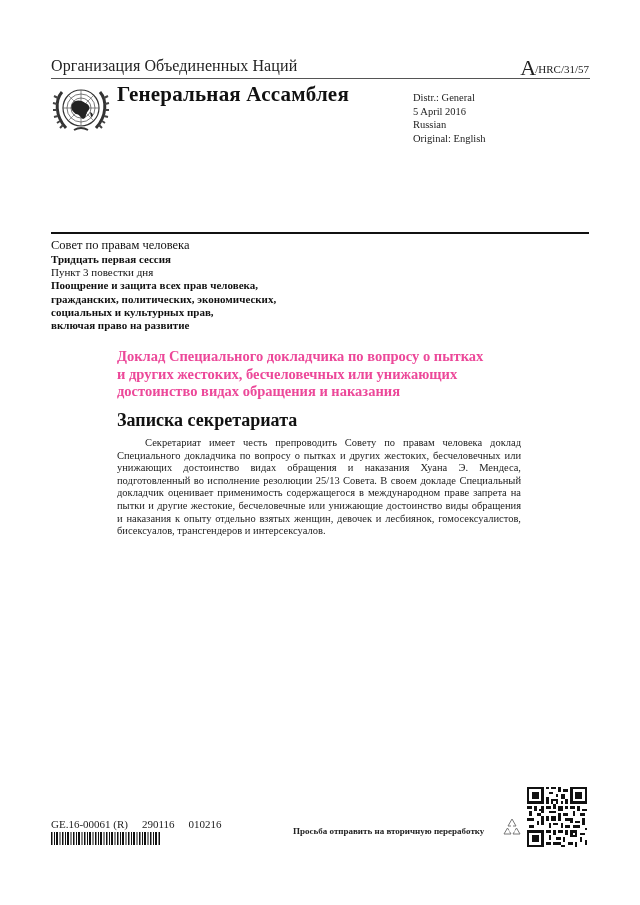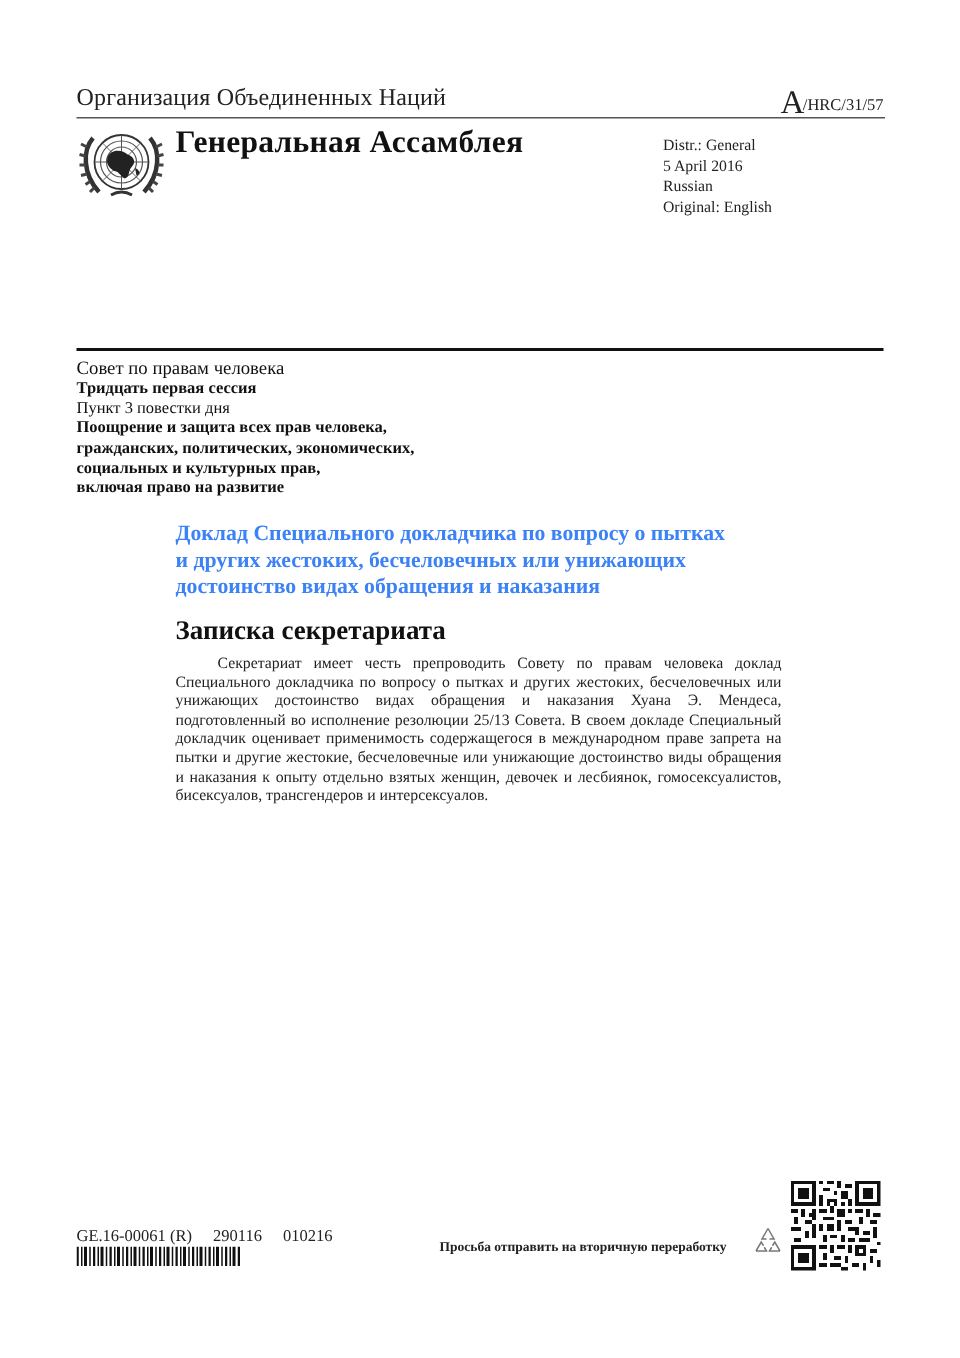--- a/index.html
+++ b/index.html
@@ -52,21 +52,21 @@
       letter-spacing: 0.2px;
       color: #111;
     }
 
     .distr {
       left: 413px; top: 91px;
       font-size: 10.5px;
       line-height: 13.5px;
       color: #222;
     }
-    .distr div { white-space: nowrap; margin-left: 29px; }
+    .distr div { white-space: nowrap; }
 
     .rule-thick {
       left: 51px; top: 232px;
       width: 538px; height: 2px;
       background: #111;
     }
 
     
     .council {
       left: 51px; top: 238px;
@@ -82,21 +82,21 @@
     .council .c-bold { font-weight: bold; }
     .council .c-plain { font-weight: normal; }
 
     
     .report-title {
       left: 117px; top: 348px;
       width: 420px;
       font-size: 14.5px;
       font-weight: bold;
       line-height: 17.5px;
-      color: #3b82f6;
+      color: #ec4899;
     }
     .note-title {
       left: 117px; top: 410px;
       font-size: 18px;
       font-weight: bold;
       color: #111;
     }
 
     
     .body-para {

